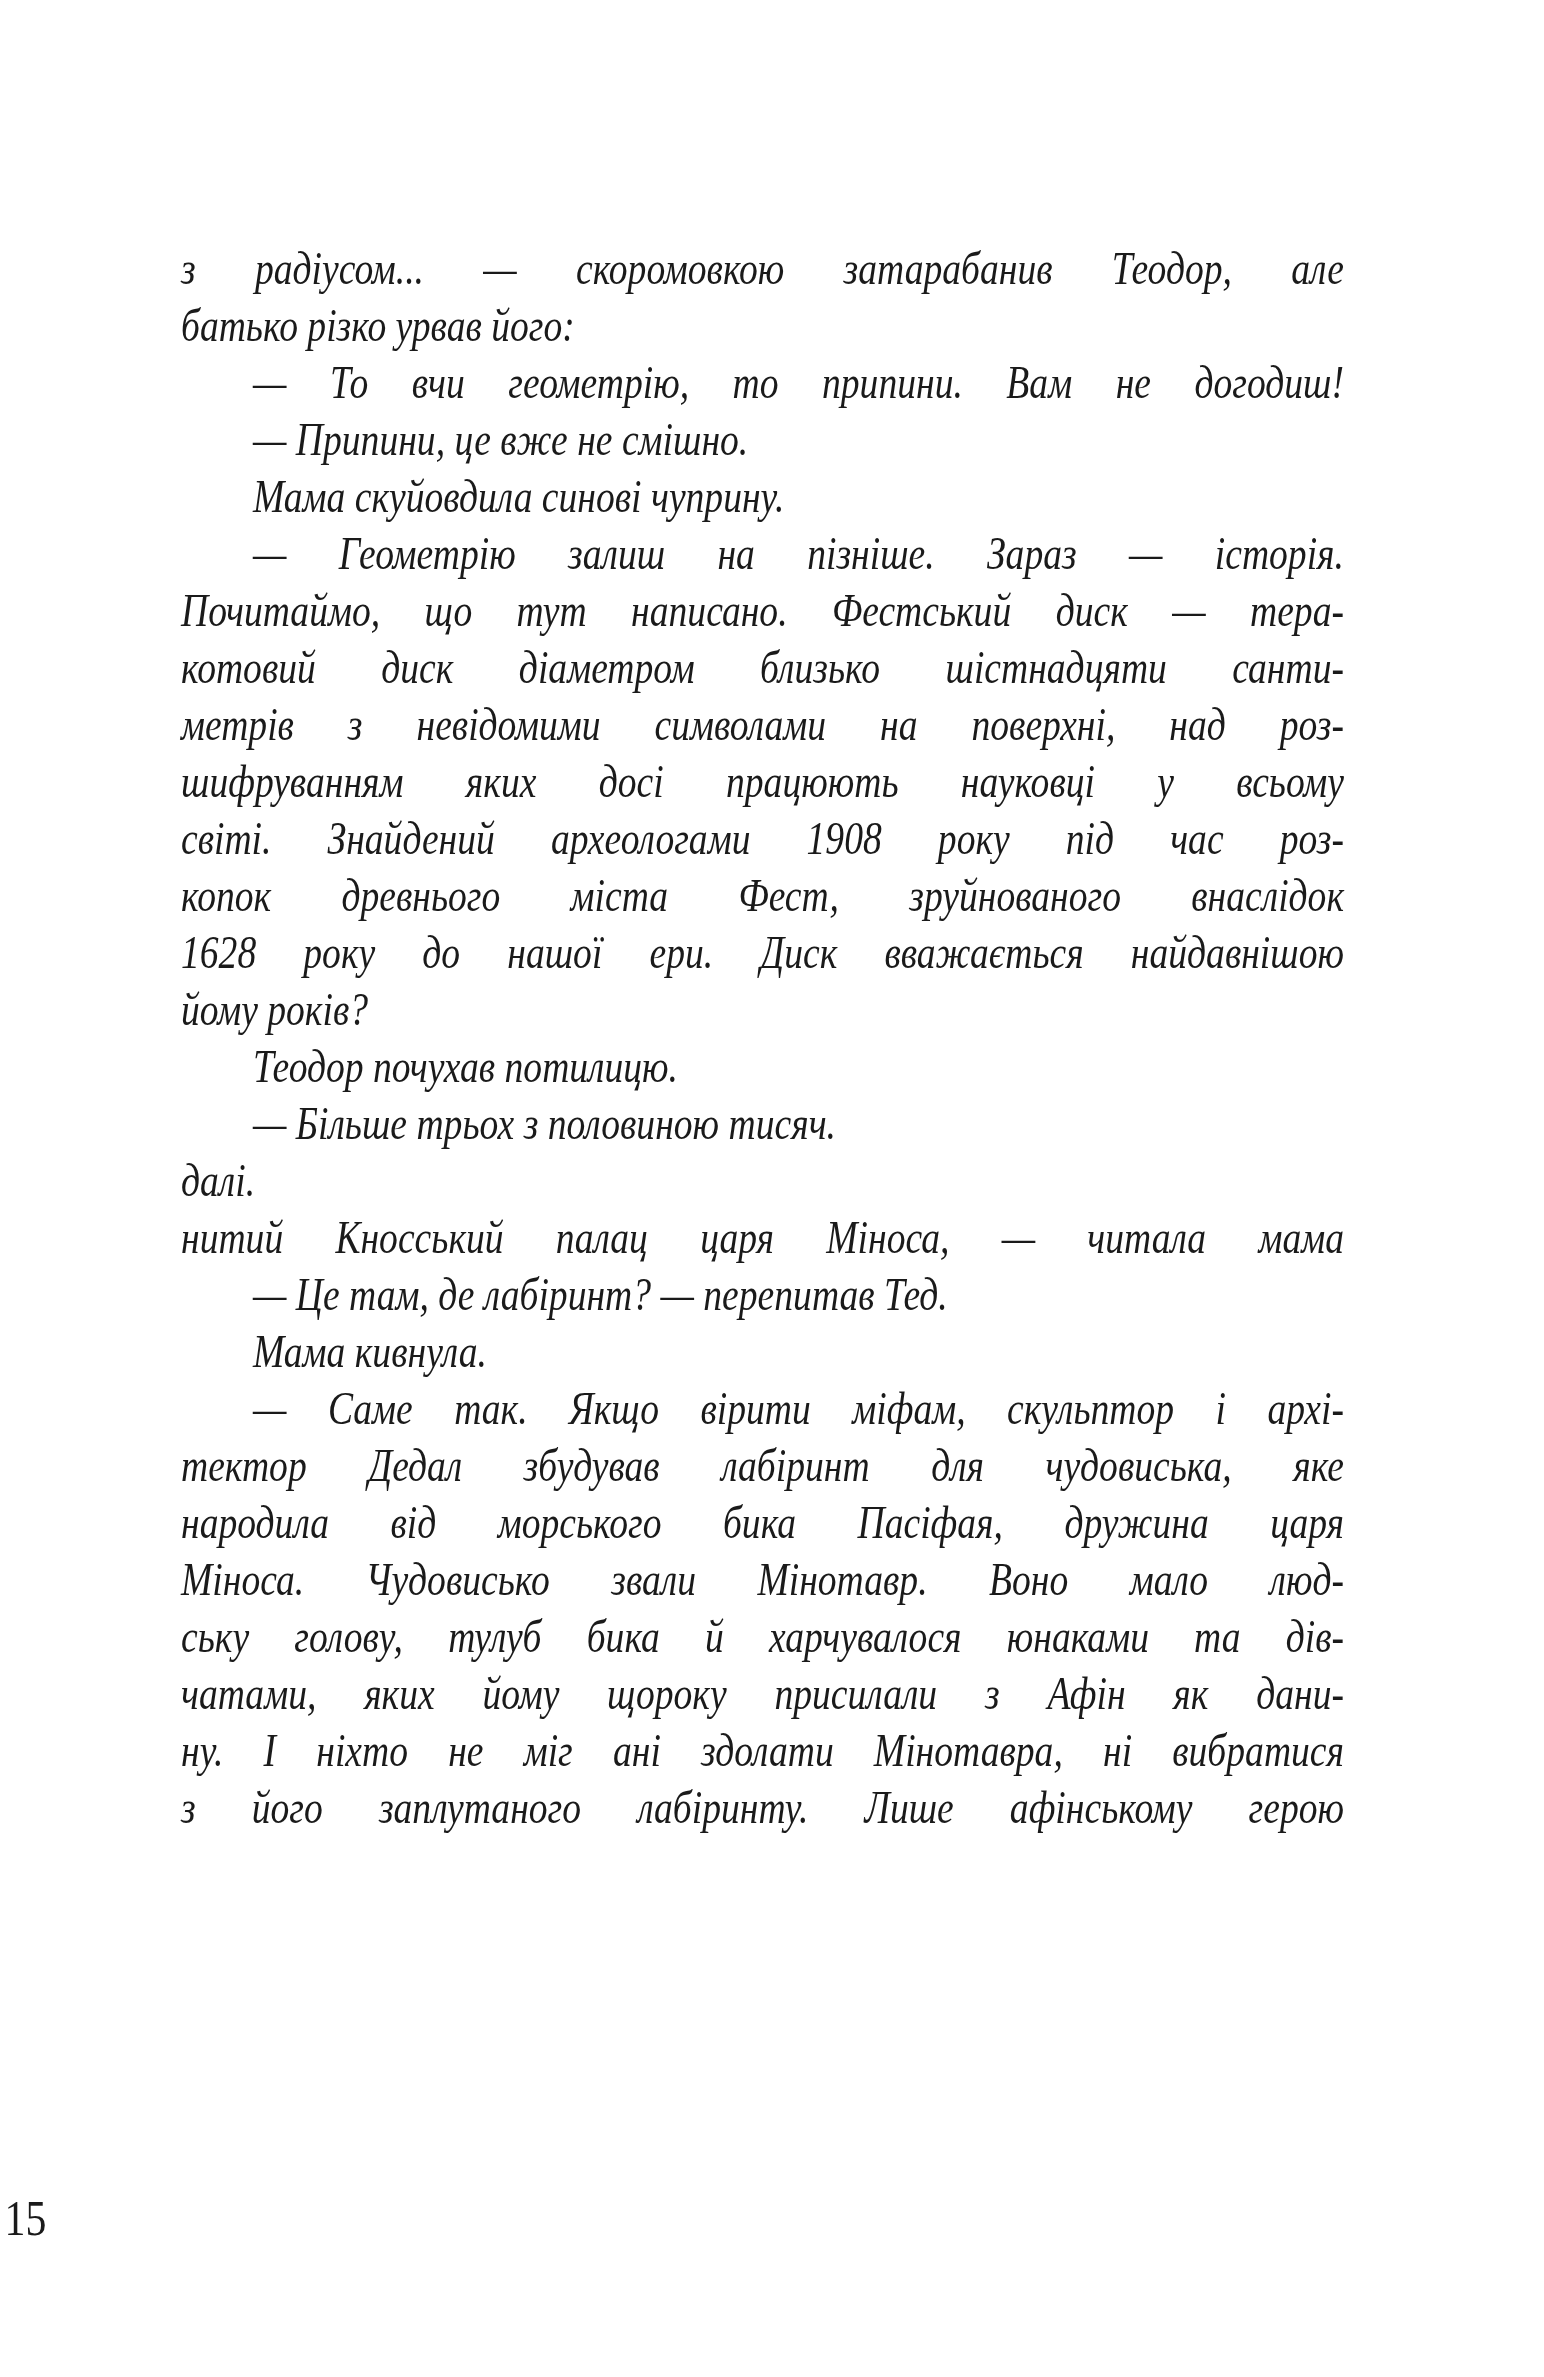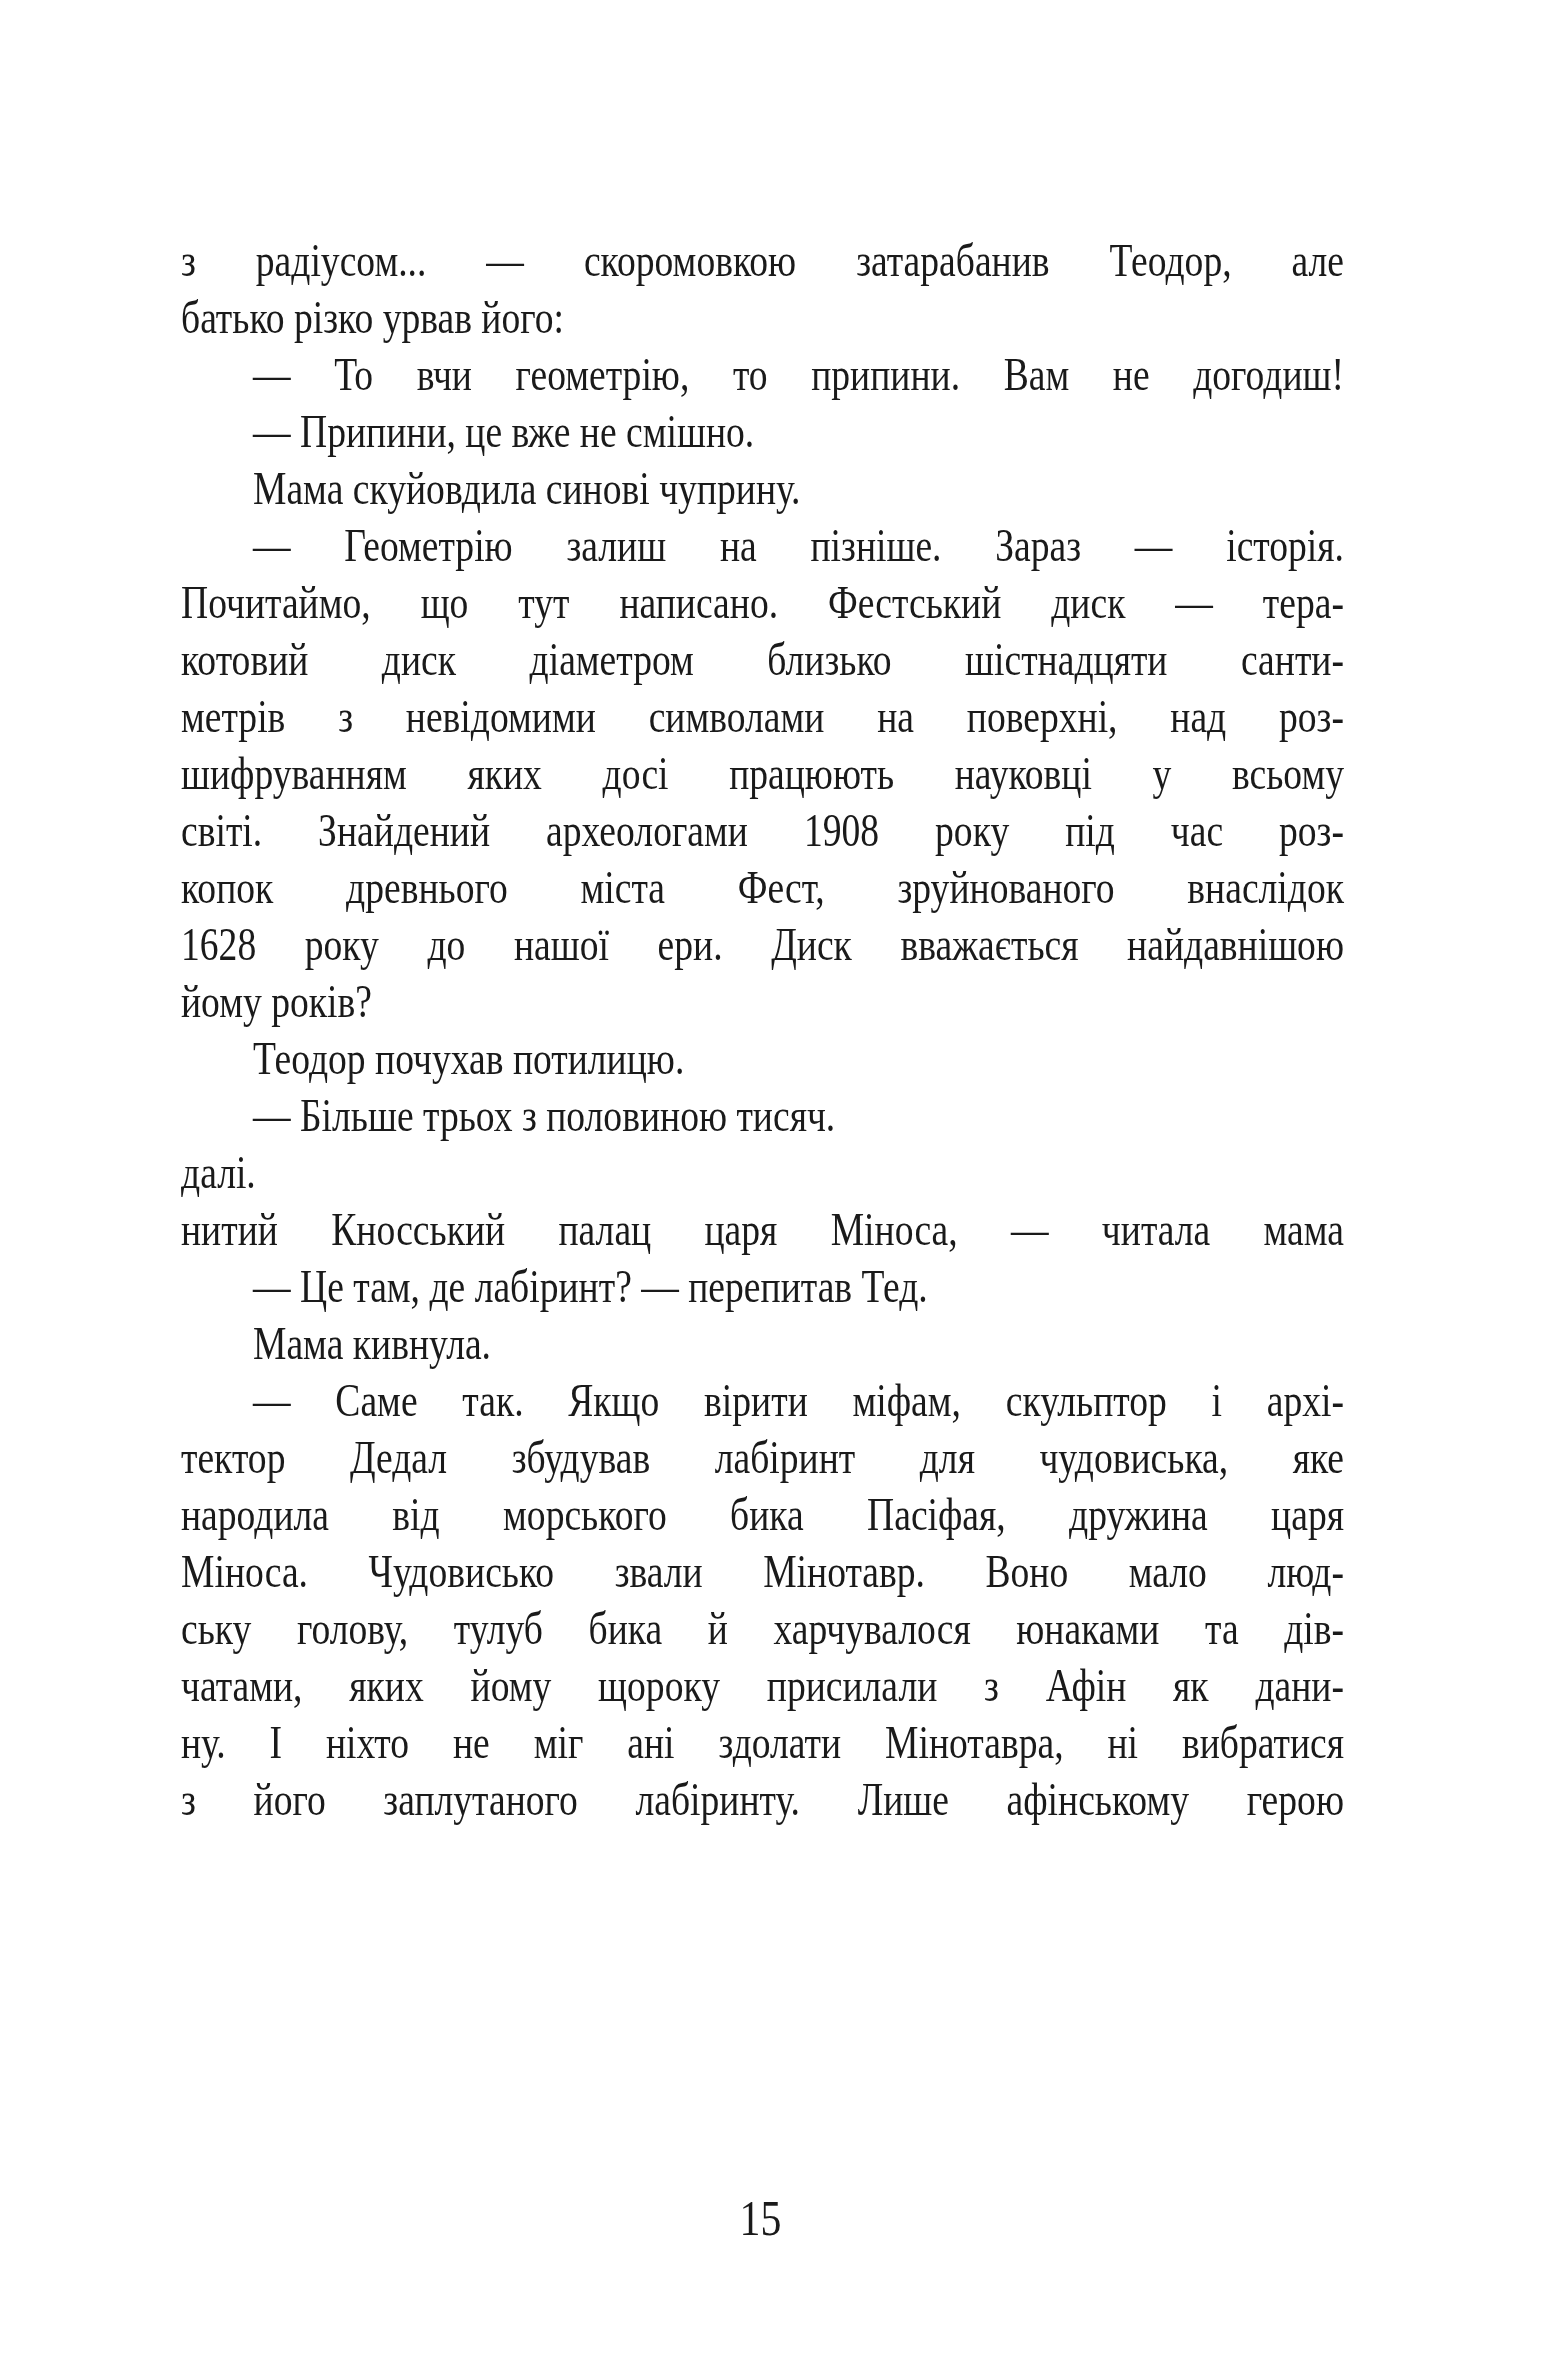--- a/index.html
+++ b/index.html
@@ -19,22 +19,23 @@
       top: 0;
       width: 1545px;
       height: 2377px;
       background: #ffffff;
       color: #1a1a1a;
       font-family: "Liberation Serif", "DejaVu Serif", serif;
     }
     .text-block {
       position: absolute;
       left: 181px;
-      top: 232px;
+      top: 240px;
       width: 1163px;
+      font-style: italic;
     }
     .line {
       position: relative;
       height: 57px;
       line-height: 57px;
       white-space: nowrap;
       font-size: 47px;
     }
     
     .line .inner {
@@ -49,21 +50,21 @@
     }
     .line.indent .inner {
       padding-left: 90px; 
       box-sizing: border-box;
     }
     .page-number {
       position: absolute;
       left: 0;
       width: 1521px;
       top: 2190px;
-      text-align: center;
+      text-align: left;
       font-size: 51px;
       line-height: 56px;
       font-family: "Liberation Serif", "DejaVu Serif", serif;
       color: #1a1a1a;
     }
     .page-number .inner {
       display: inline-block;
       transform: scaleX(0.82);
     }
   </style>

